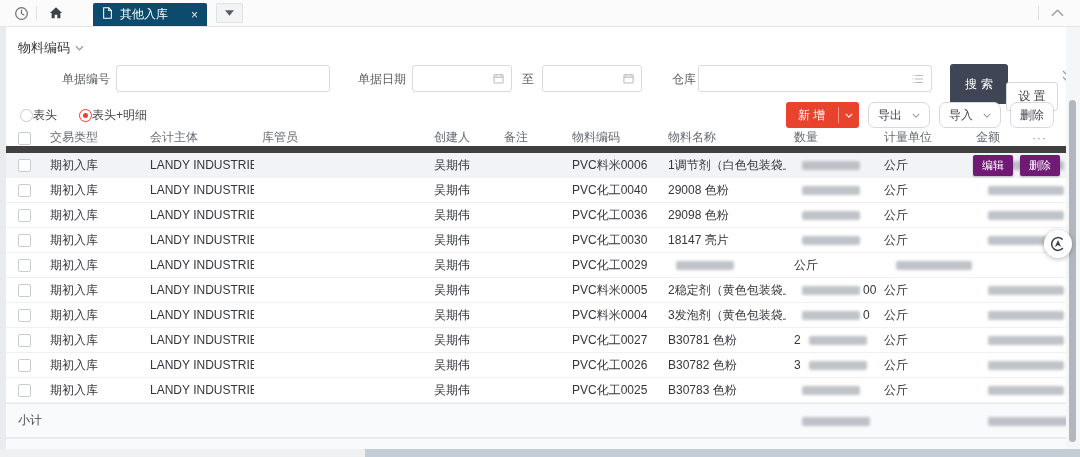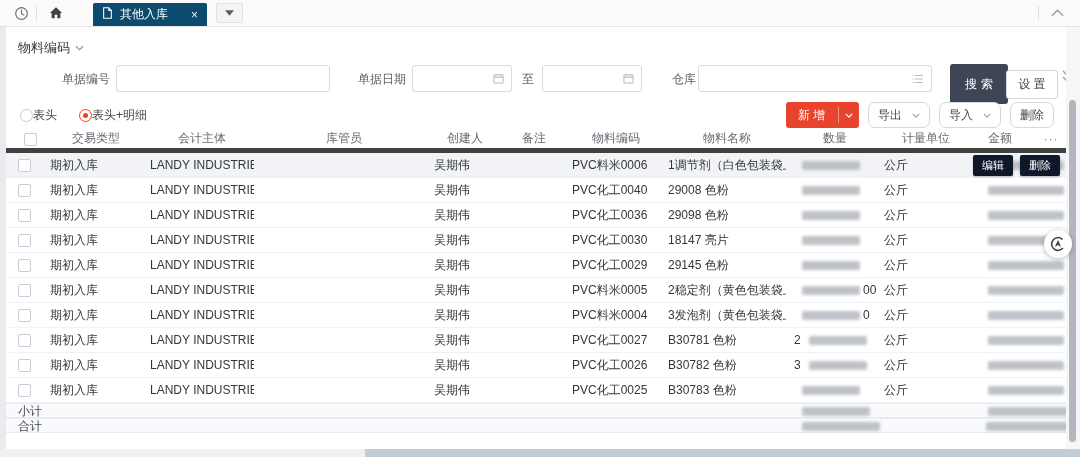--- a/index.html
+++ b/index.html
@@ -22,53 +22,53 @@
 
   .scheme-row { position:absolute; left:12px; top:12px; display:flex; align-items:center; gap:5px; cursor:pointer; }
   .scheme-row .scheme-label { font-size:13px; color:#35383d; }
 
   .fields-row { position:absolute; left:0; top:36px; width:100%; height:30px; }
   .f-label { position:absolute; top:8px; color:#5b5e64; }
   .inp { position:absolute; top:2px; height:27px; background:#fff; border:1px solid #d8dade; border-radius:3px; display:flex; align-items:center; padding:0 7px; }
   .inp input { border:none; outline:none; flex:1; min-width:0; font:inherit; color:#33363b; background:transparent; }
   .inp .suffix-icon { margin-left:4px; display:flex; cursor:pointer; }
   .btn-search { position:absolute; left:944px; top:1px; width:58px; height:40px; background:#3e4656; color:#fff; border:none; border-radius:3px; font:inherit; cursor:pointer; letter-spacing:4px; padding-left:4px; }
-  .btn-settings { position:absolute; left:1000px; top:7px; width:52px; height:29px; background:#fff; color:#3c3f45; border:1px solid #d5d8dd; border-radius:3px; font:inherit; cursor:pointer; letter-spacing:3px; padding-left:3px; }
+  .btn-settings { position:absolute; left:1000px; top:19px; width:52px; height:29px; background:#fff; color:#3c3f45; border:1px solid #d5d8dd; border-radius:3px; font:inherit; cursor:pointer; letter-spacing:3px; padding-left:3px; }
   .dbl-chevron { position:absolute; left:1056px; top:7px; cursor:pointer; }
 
   .toolbar-row { position:absolute; left:0; top:74px; width:100%; height:28px; display:flex; align-items:center; }
   .radio-group { display:flex; align-items:center; gap:22px; margin-left:14px; }
   .radio { display:flex; align-items:center; cursor:pointer; color:#45484d; }
   .radio .rdot { width:13px; height:13px; border-radius:50%; border:1px solid #c7cbd2; background:#fff; position:relative; }
   .radio.checked .rdot { border-color:#e8432d; }
   .radio.checked .rdot::after { content:""; position:absolute; left:3px; top:3px; width:5px; height:5px; border-radius:50%; background:#e8432d; }
   .tool-btns { margin-left:auto; display:flex; align-items:center; gap:9px; padding-right:16px; }
   .btn-new { height:26px; background:#e8432d; color:#fff; border-radius:3px; display:flex; align-items:stretch; cursor:pointer; overflow:hidden; }
   .btn-new .seg-label { display:flex; align-items:center; padding:0 10px; letter-spacing:3px; padding-left:12px;}
   .btn-new .seg-div { width:1px; background:rgba(255,255,255,.45); margin:5px 0; }
   .btn-new .seg-caret { display:flex; align-items:center; padding:0 6px; }
   .btn-plain { height:26px; background:#fff; border:1px solid #d5d8dd; border-radius:7px; color:#43464b; display:flex; align-items:center; gap:10px; padding:0 9px; cursor:pointer; font:inherit; }
 
   
   .table { position:absolute; left:0; top:102px; width:100%; bottom:0; }
   .grid-row { display:grid; grid-template-columns:36px 100px 112px 172px 70px 68px 96px 126px 90px 92px 56px 1fr; align-items:center; }
-  .thead { height:24px; border-bottom:5px solid #404040; color:#676b72;text-align:center; }
+  .thead { height:24px; border-bottom:7px solid #404040; color:#676b72; }
   .hcell, .cell { padding-left:8px; white-space:nowrap; overflow:hidden; }
   .c-check { padding-left:12px; overflow:visible; }
   .cb { display:inline-block; width:13px; height:13px; border:1px solid #c8ccd4; border-radius:2px; background:#fff; vertical-align:middle; cursor:pointer; }
   .hcell-more { color:#8a8e95; cursor:pointer; letter-spacing:1px; }
   .trow { height:25px; border-bottom:1px solid #eff1f4; position:relative; }
   .trow.hover { background:#f1f3f6; }
   .c-qty, .c-amt { overflow:visible; }
   .chip { display:inline-block; height:9px; background:#b4b8be; border-radius:2px; filter:blur(1.5px); vertical-align:middle; opacity:.85; }
   .chip-qty { width:58px; margin:0 3px 0 8px; }
   .chip-amt { width:76px; margin-left:12px; }
   .row-actions { position:absolute; right:10px; top:2px; display:flex; gap:7px; }
-  .row-actions button { background:#0f172a; color:#fff; border:none; border-radius:2px; font:inherit; font-size:11px; padding:3px 9px; cursor:pointer; box-shadow:0 1px 2px rgba(0,0,0,.25); }
-  .tfoot-row { height:15px; background:#f9fafc; border-bottom:1px solid #e9ebef; border-top:1px solid #e9ebef; }
+  .row-actions button { background:#701a75; color:#fff; border:none; border-radius:2px; font:inherit; font-size:11px; padding:3px 9px; cursor:pointer; box-shadow:0 1px 2px rgba(0,0,0,.25); }
+  .tfoot-row { height:35px; background:#f9fafc; border-bottom:1px solid #e9ebef; border-top:1px solid #e9ebef; }
   .tfoot-label { grid-column:1 / 3; padding-left:12px; color:#45484d; }
   .chip-sub-qty { width:68px; margin-left:8px; } .chip-sub-amt { width:82px; margin-left:12px; }
   .chip-tot-qty { width:78px; margin-left:8px; } .chip-tot-amt { width:94px; margin-left:10px; }
 
   
   .vtrack { position:absolute; left:1066px; top:27px; width:14px; height:422px; background:#f5f6f7; }
   .vthumb { position:absolute; left:1069px; top:100px; width:7px; height:342px; background:#b2b7be; border-radius:4px; cursor:pointer; }
   .htrack { position:absolute; left:0px; top:449px; width:1080px; height:8px; background:#eef0f2; }
   .hthumb { position:absolute; left:365px; top:449px; width:715px; height:8px; background:#c3cdd5; cursor:pointer; }
   .float-btn { position:absolute; left:1044px; top:230px; width:28px; height:28px; background:#fff; border-radius:50%; box-shadow:0 1px 5px rgba(0,0,0,.28); display:flex; align-items:center; justify-content:center; cursor:pointer; z-index:6; }
@@ -302,21 +302,20 @@
   </div>
 
   <div class="trow grid-row">
     <div class="cell c-check"><span class="cb"></span></div>
     <div class="cell">期初入库</div>
     <div class="cell">LANDY INDUSTRIES(R)LTD</div>
     <div class="cell"></div>
     <div class="cell">吴期伟</div>
     <div class="cell"></div>
     <div class="cell">PVC化工0029</div>
-    <div class="cell">29145 色粉</div>
     <div class="cell c-qty"><span></span><span class="chip chip-qty"></span><span></span></div>
     <div class="cell">公斤</div>
     <div class="cell c-amt">
       <span class="chip chip-amt"></span>
       
     </div>
     <div class="cell"></div>
   </div>
 
   <div class="trow grid-row">

